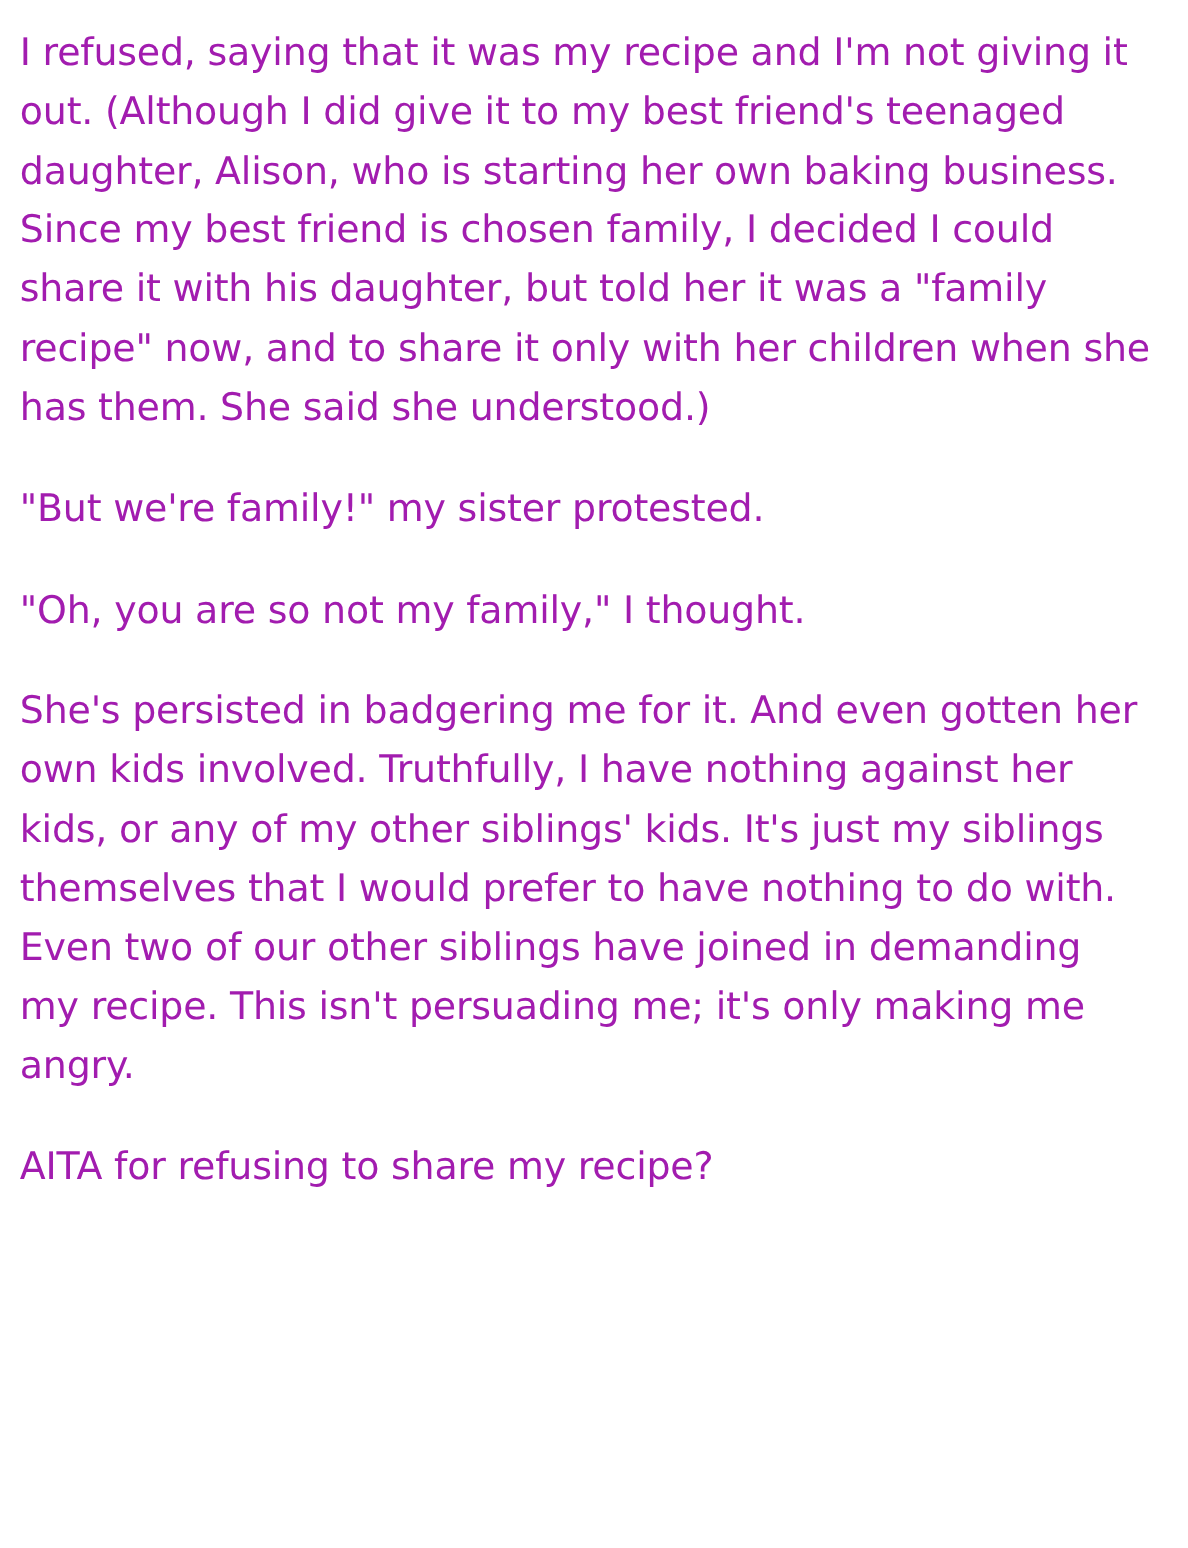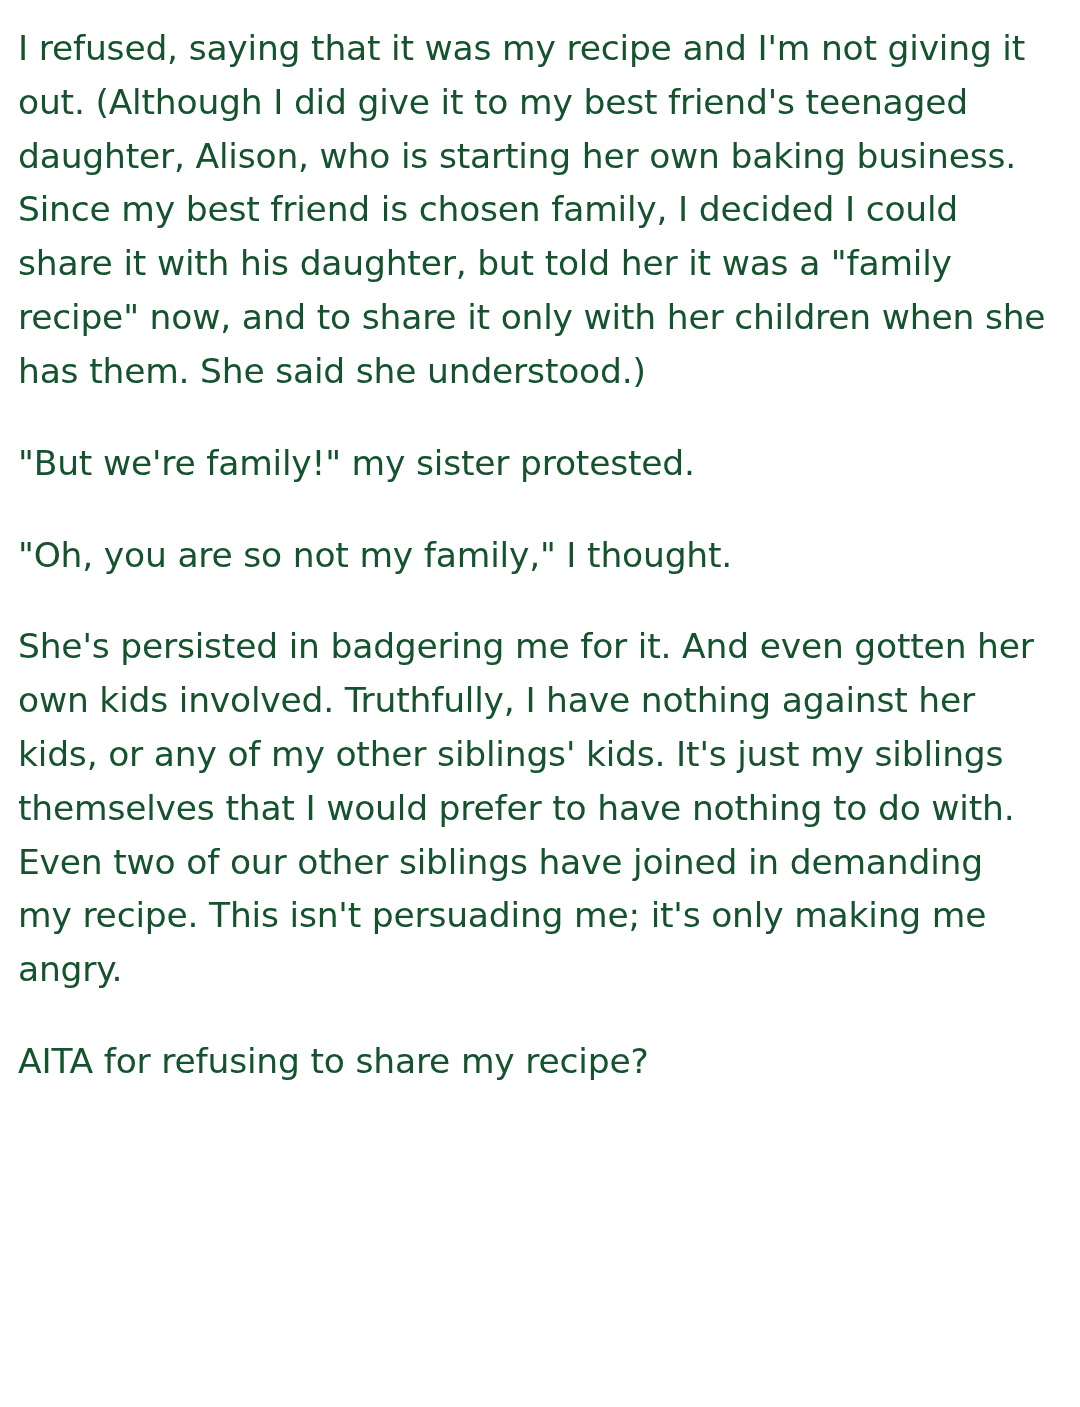--- a/index.html
+++ b/index.html
@@ -13,21 +13,21 @@
     font-family: "DejaVu Sans", sans-serif;
   }
   .page {
     width: 1080px;
     min-height: 1407px;
     box-sizing: border-box;
     padding: 22px 34px 18px 18px;
     background: #ffffff;
   }
   .post-body {
-    color: #14532d;
+    color: #a21caf;
     font-size: 34.5px;
     line-height: 1.56;
     letter-spacing: -0.2px;
     font-weight: 400;
   }
   .post-body p {
     margin: 0 0 38px 0;
   }
   .post-body p:last-child {
     margin-bottom: 0;

